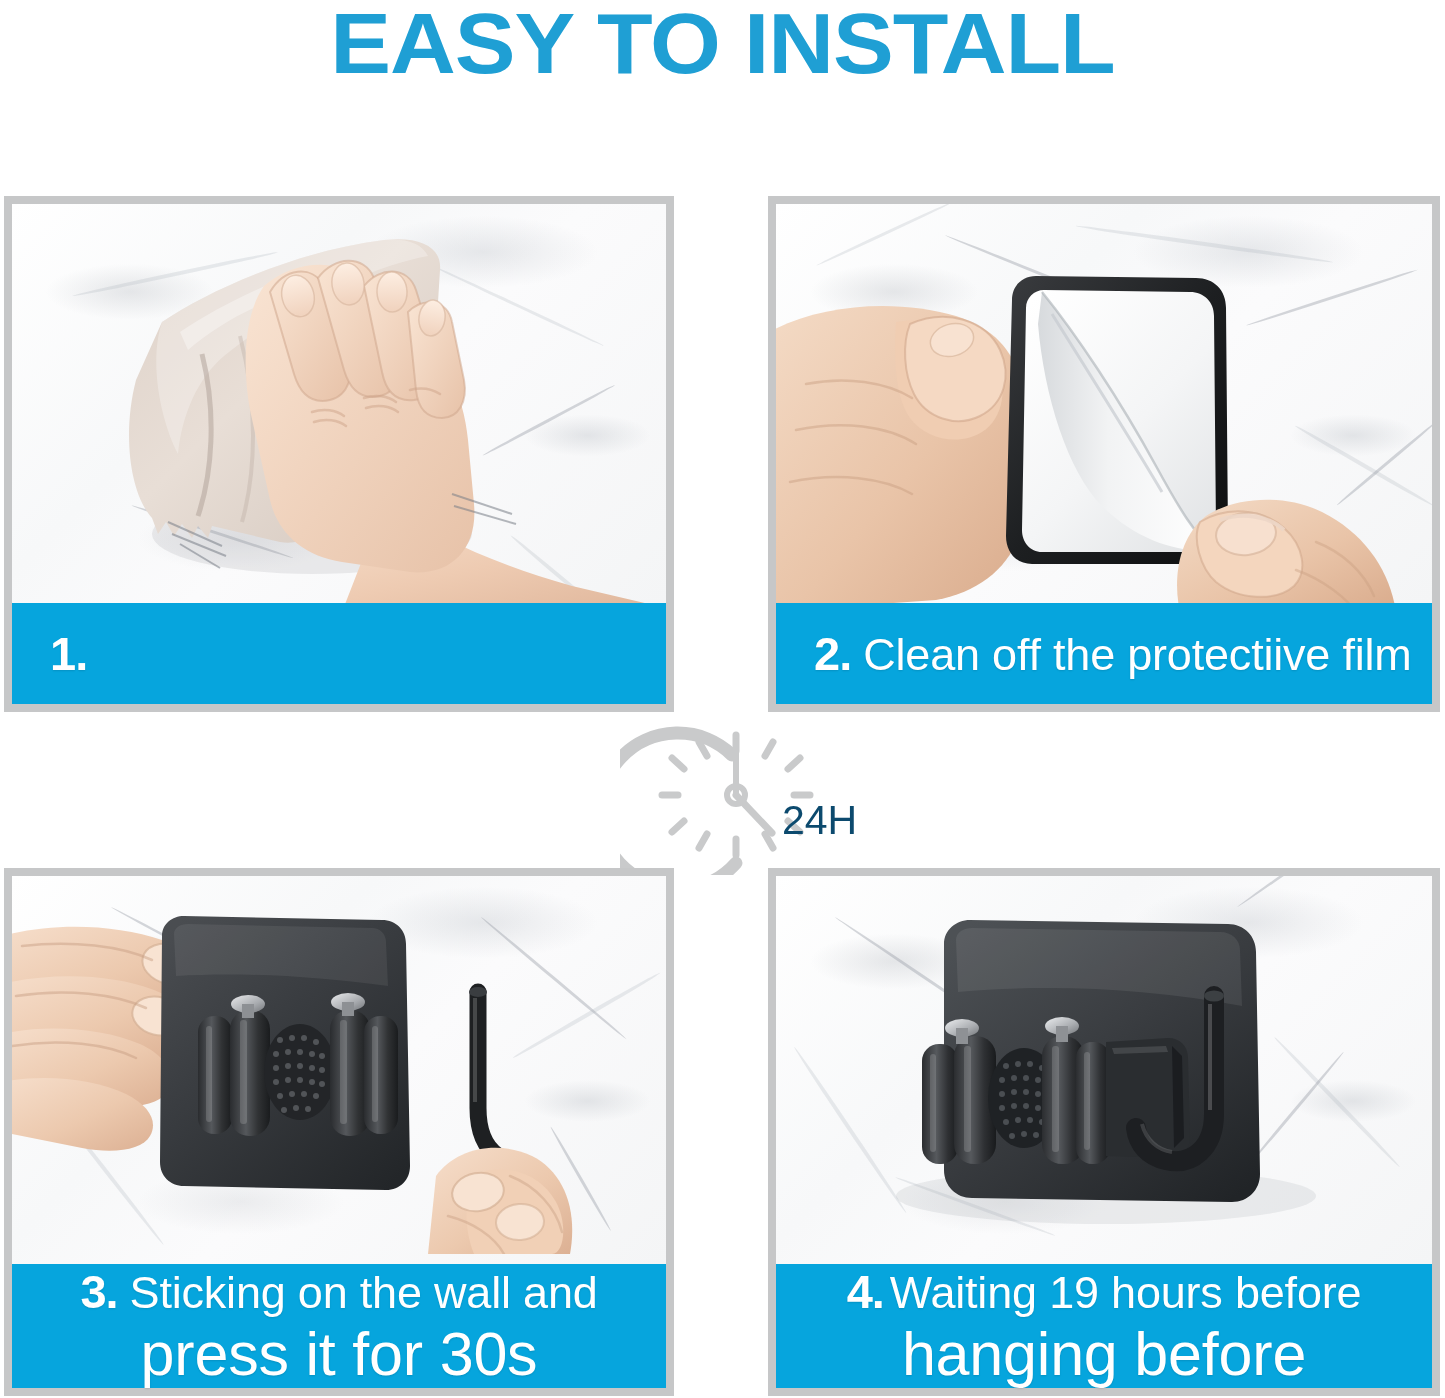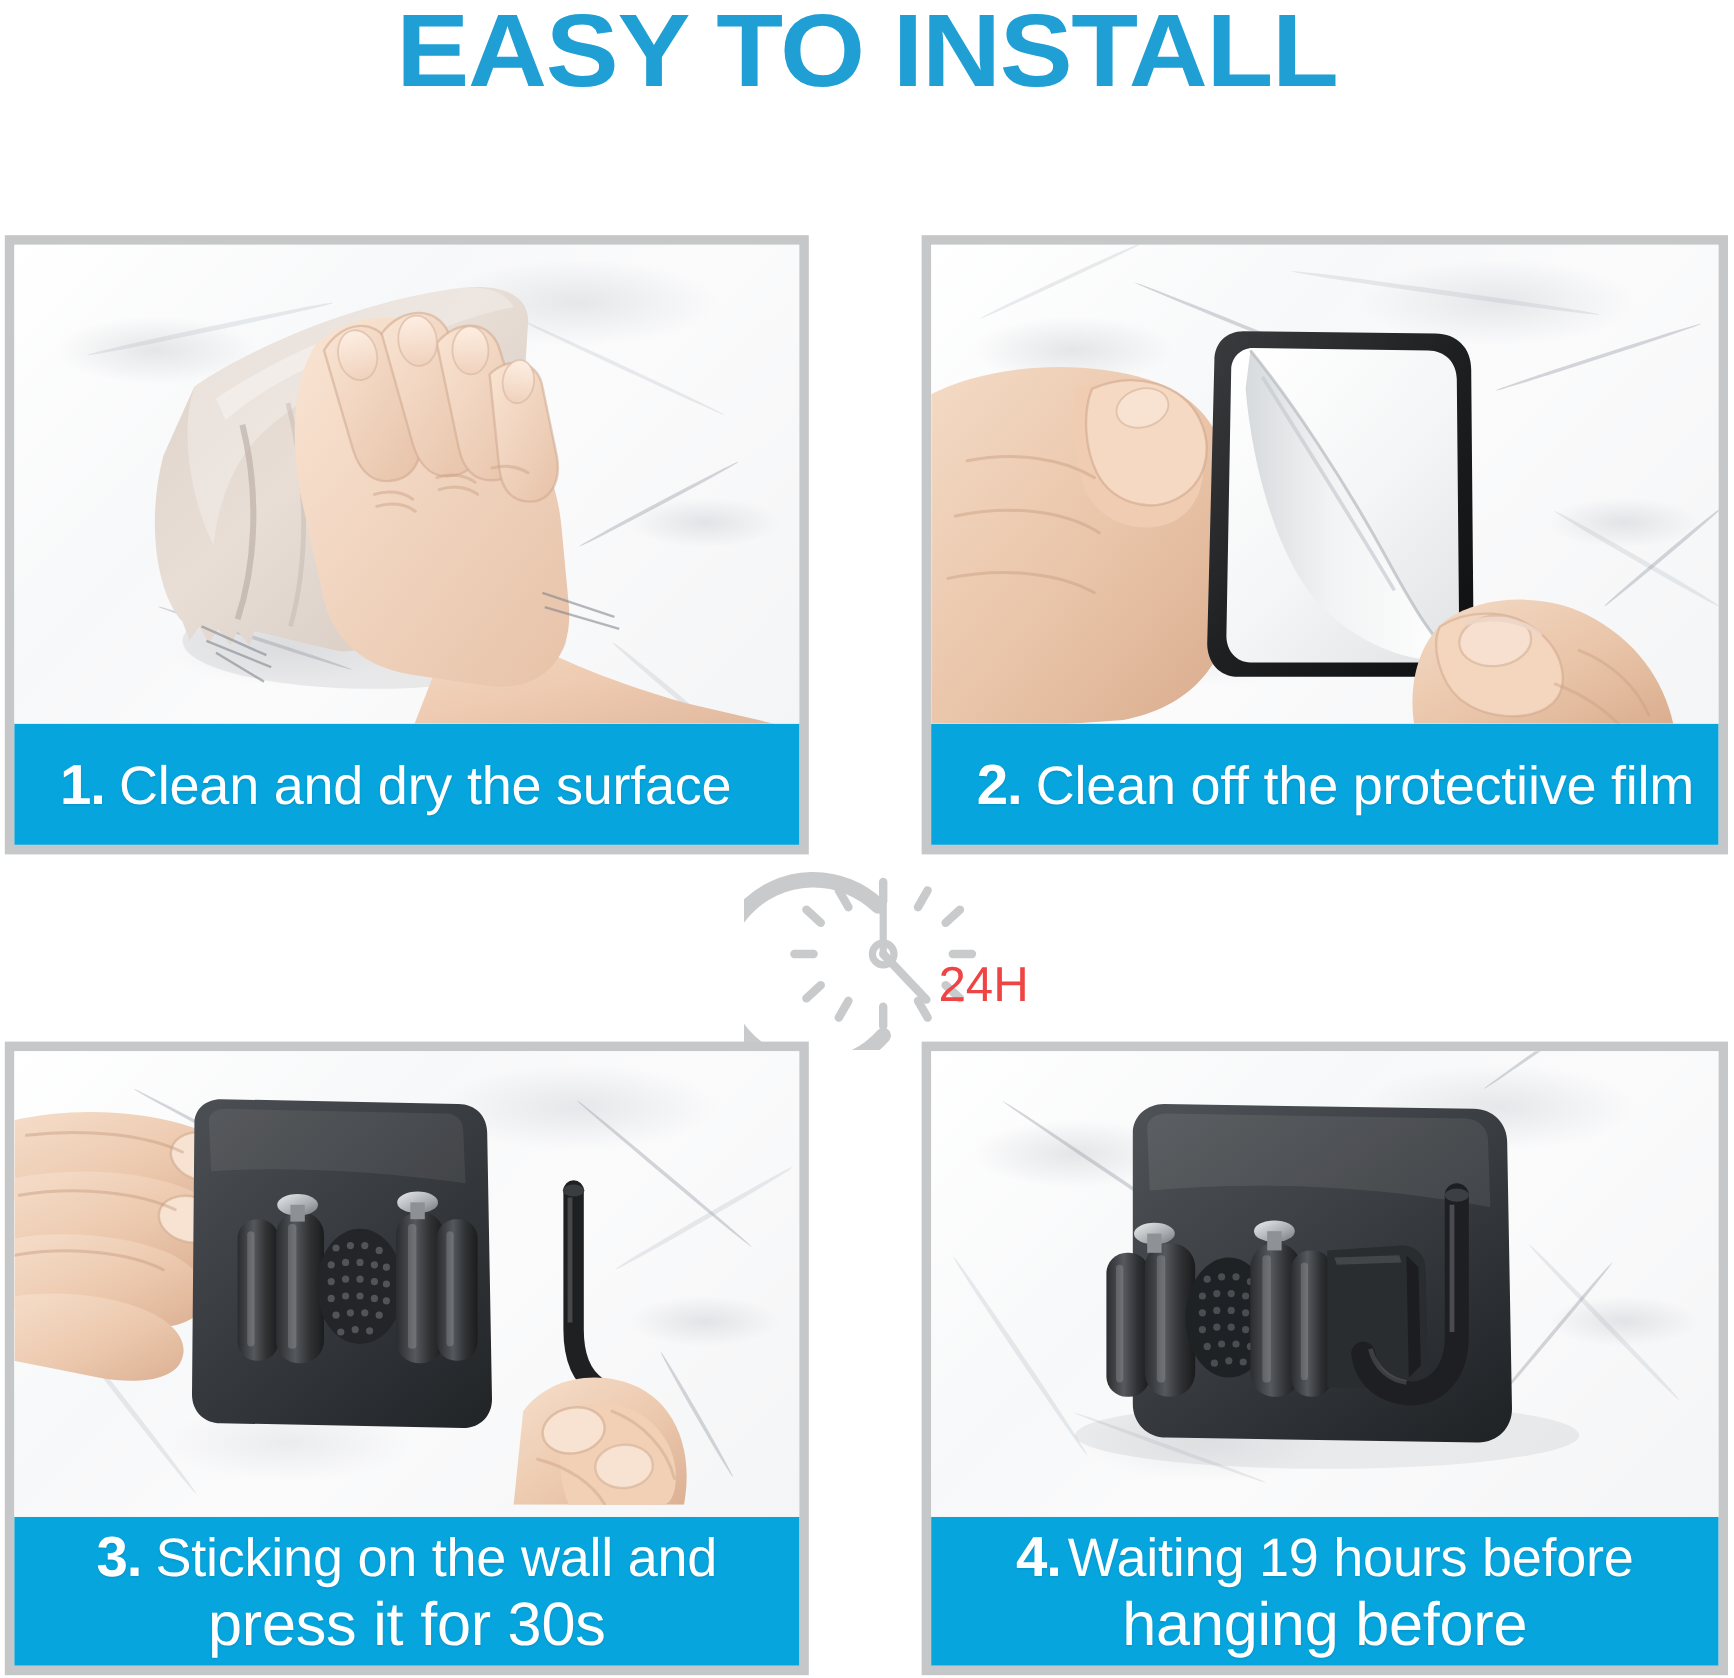--- a/index.html
+++ b/index.html
@@ -67,30 +67,30 @@
     align-items:center;
     box-sizing:border-box;
     text-shadow:0 1px 2px rgba(0,0,0,.12);
   }
   .caption.single{ justify-content:flex-start; padding-left:38px; }
   .caption.multi{ flex-direction:column; justify-content:center; align-items:center; padding:0 14px; }
   .cap-line{ display:flex;align-items:baseline; white-space:nowrap; }
   .cap-num{ font-weight:bold; font-size:47px; margin-right:12px; letter-spacing:-1px;}
   .cap-num.tight{ margin-right:6px; }
   .cap-text{ font-size:45px; font-weight:normal; letter-spacing:-0.2px;}
-  .cap-text.l2{ font-size:51px; }
+  .cap-text.l2{ font-size:61px; }
 
   
   .art{position:absolute;inset:0;}
 
   
   #clock-wrap{position:absolute;left:620px;top:705px;width:240px;height:170px;}
   #clock-24h{
     position:absolute;left:162px;top:92px;
-    font-size:41px;color:#ef4444;letter-spacing:0px;
+    font-size:41px;color:#0c4a6e;letter-spacing:0px;
     font-family:"Liberation Sans","DejaVu Sans",sans-serif;
   }
 </style>
 </head>
 <body>
 
 <div id="title">EASY TO INSTALL</div>
 
 <div class="panel" style="left:4px;top:196px;width:670px;height:516px;">
   <div class="panel-inner">
@@ -184,21 +184,20 @@
           <path d="M168 340 L 208 364"></path>
           <path d="M440 290 L 500 310"></path>
           <path d="M442 302 L 504 320"></path>
         </g>
       </svg>
     </div>
 
     <div class="caption single" style="height:101px;">
       <div class="cap-line">
         <span class="cap-num">1.</span>
-        <span class="cap-text">Clean and dry the surface</span>
       </div>
     </div>
   </div>
 </div>
 
 <div class="panel" style="left:768px;top:196px;width:672px;height:516px;">
   <div class="panel-inner">
     <div class="photo">
       <div class="marble"></div>
       <div class="vein" style="left:170px;top:30px;width:230px;height:3px;transform:rotate(22deg);"></div>

